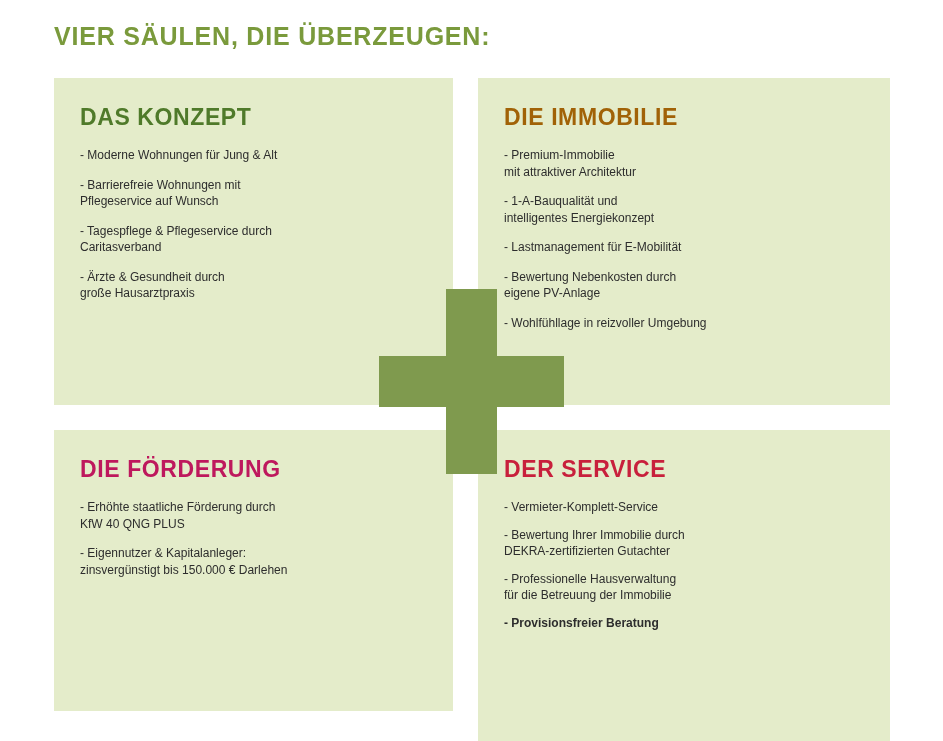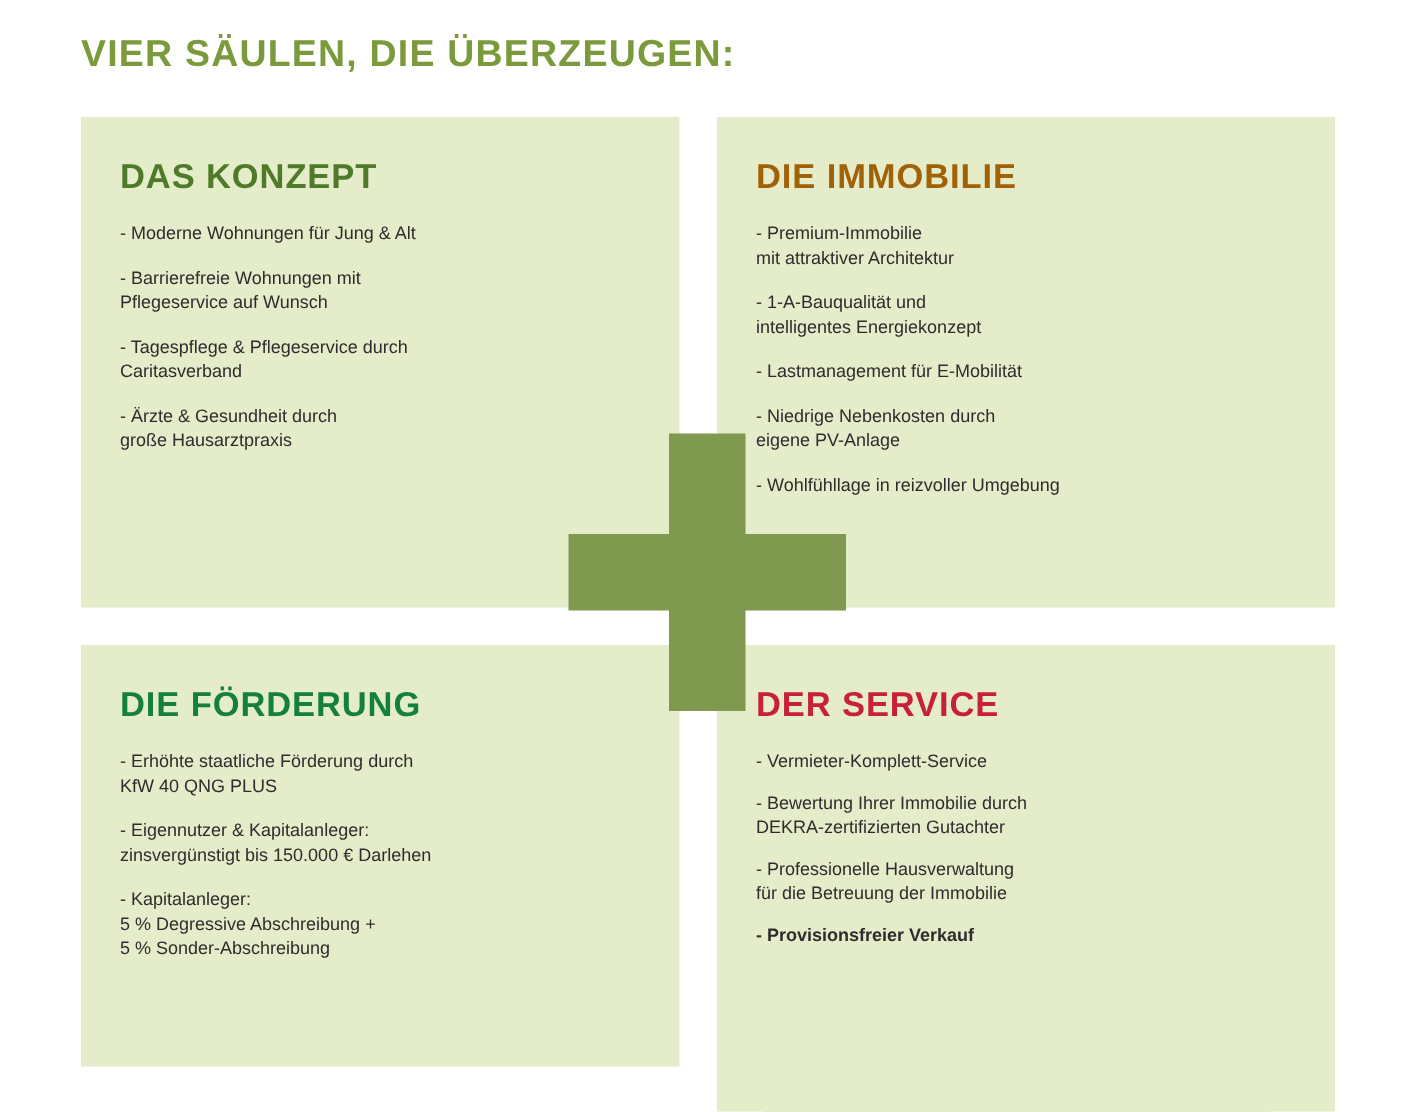--- a/index.html
+++ b/index.html
@@ -49,21 +49,21 @@
 
   .card-title {
     font-size: 23px;
     font-weight: bold;
     letter-spacing: 0.6px;
     text-transform: uppercase;
     margin: 0 0 16px 0;
   }
   .t-konzept   { color: #4f7a2a; }
   .t-immobilie { color: #a16207; }
-  .t-foerderung{ color: #15803d; }
+  .t-foerderung{ color: #be185d; }
   .t-service   { color: #c8203c; }
 
   .items {
     margin: 0;
     padding: 0;
     list-style: none;
   }
   .item {
     font-size: 12px;
     line-height: 1.38;
@@ -124,48 +124,45 @@
     </div>
 
     <div class="card card-tr">
       <div class="card-title t-immobilie">DIE IMMOBILIE</div>
       <ul class="items">
         <li class="item">- Premium-Immobilie
   mit attraktiver Architektur</li>
         <li class="item">- <b>1-A-Bauqualität</b> und
   intelligentes Energiekonzept</li>
         <li class="item">- Lastmanagement für E-Mobilität</li>
-        <li class="item">- <b>Niedrige Nebenkosten</b> durch
+        <li class="item">- <b>Bewertung Nebenkosten</b> durch
   eigene PV-Anlage</li>
         <li class="item">- Wohlfühllage in reizvoller Umgebung</li>
       </ul>
     </div>
 
     <div class="card card-bl">
       <div class="card-title t-foerderung">DIE FÖRDERUNG</div>
       <ul class="items">
         <li class="item">- Erhöhte staatliche Förderung durch
   <b>KfW 40 QNG PLUS</b></li>
         <li class="item">- Eigennutzer &amp; Kapitalanleger:
   zinsvergünstigt bis 150.000 € Darlehen</li>
-        <li class="item">- Kapitalanleger:
-  5 % Degressive Abschreibung +
-  5 % Sonder-Abschreibung</li>
       </ul>
     </div>
 
     <div class="card card-br">
       <div class="card-title t-service">DER SERVICE</div>
       <ul class="items">
         <li class="item tight">- Vermieter-Komplett-Service</li>
         <li class="item tight">- Bewertung Ihrer Immobilie durch
   DEKRA-zertifizierten Gutachter</li>
         <li class="item tight">- Professionelle Hausverwaltung
   für die Betreuung der Immobilie</li>
-        <li class="item tight bold-all">- Provisionsfreier Verkauf</li>
+        <li class="item tight bold-all">- Provisionsfreier Beratung</li>
       </ul>
     </div>
 
     <div class="plus">
       <div class="plus-h"></div>
       <div class="plus-v"></div>
     </div>
 
   </div>
 </div>

